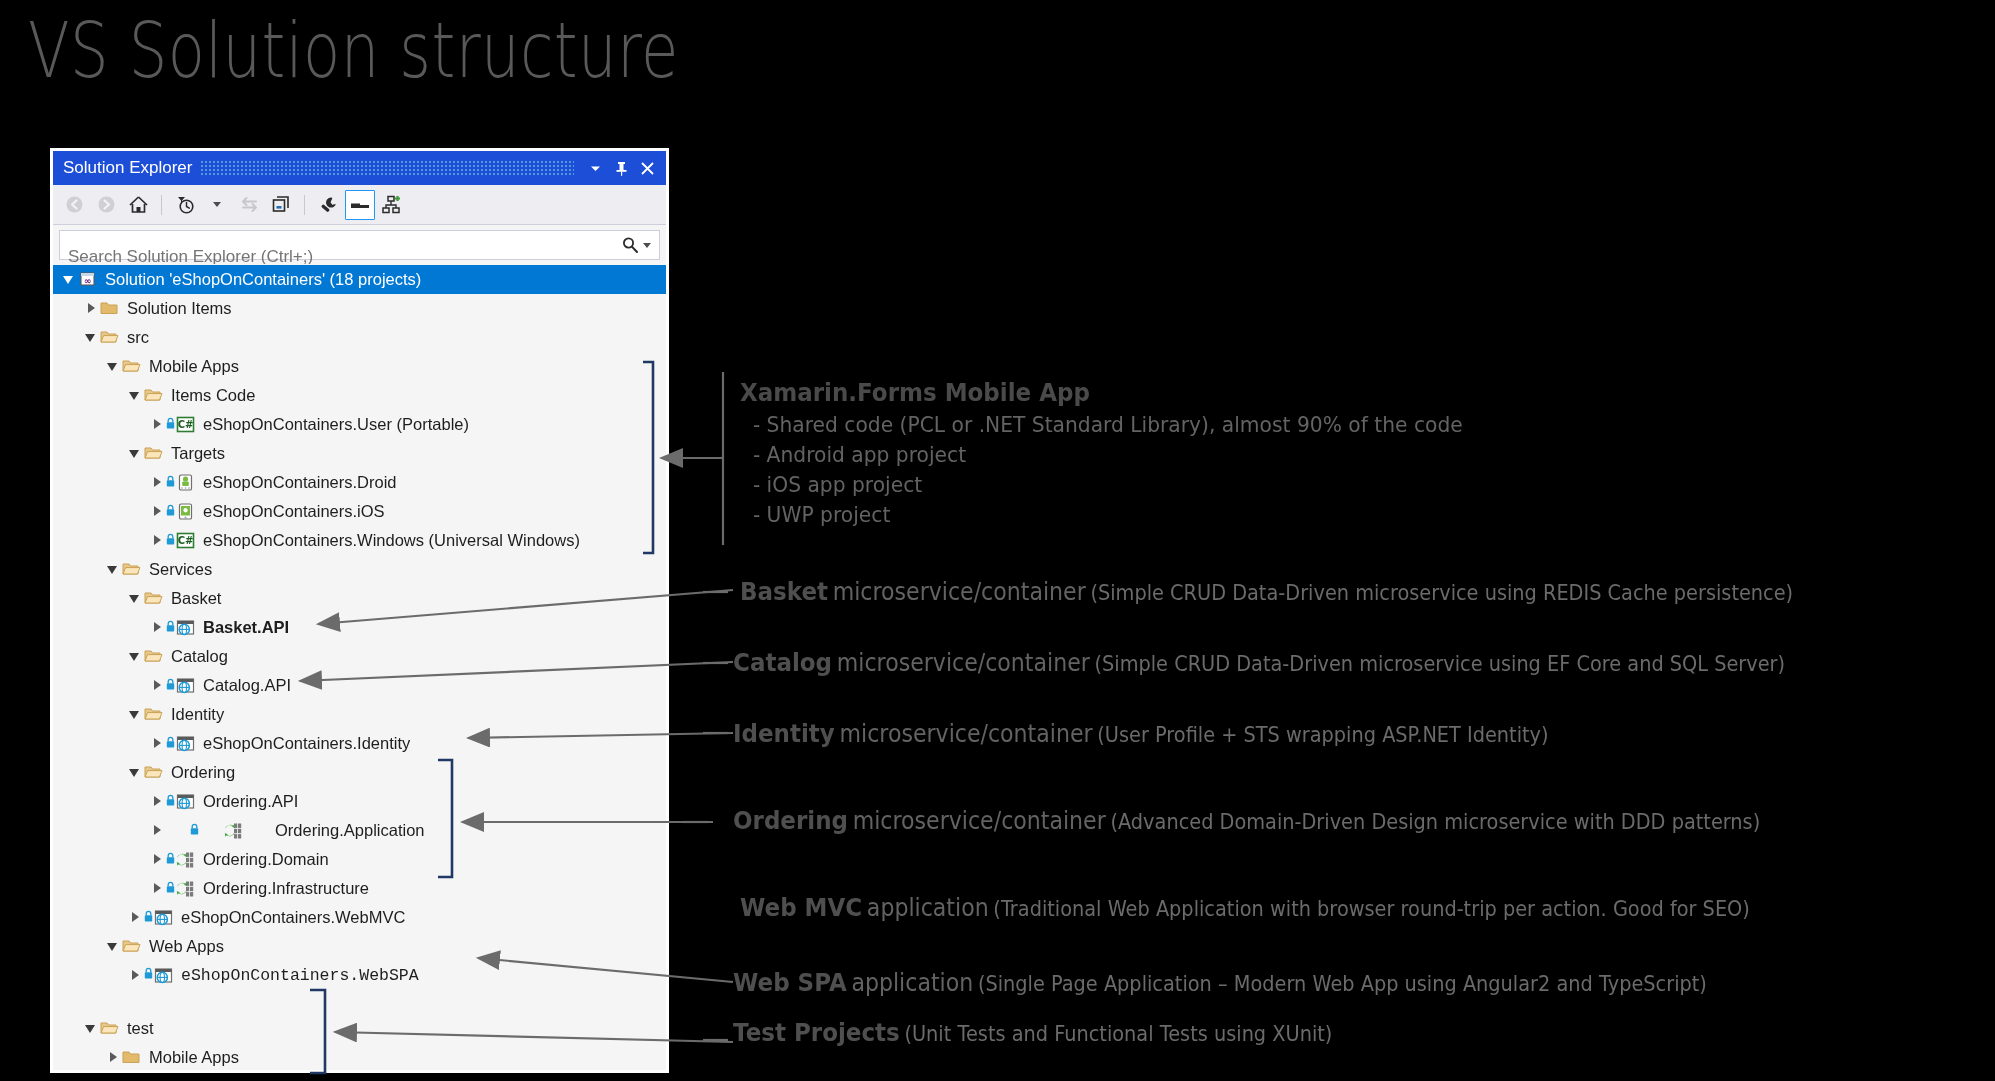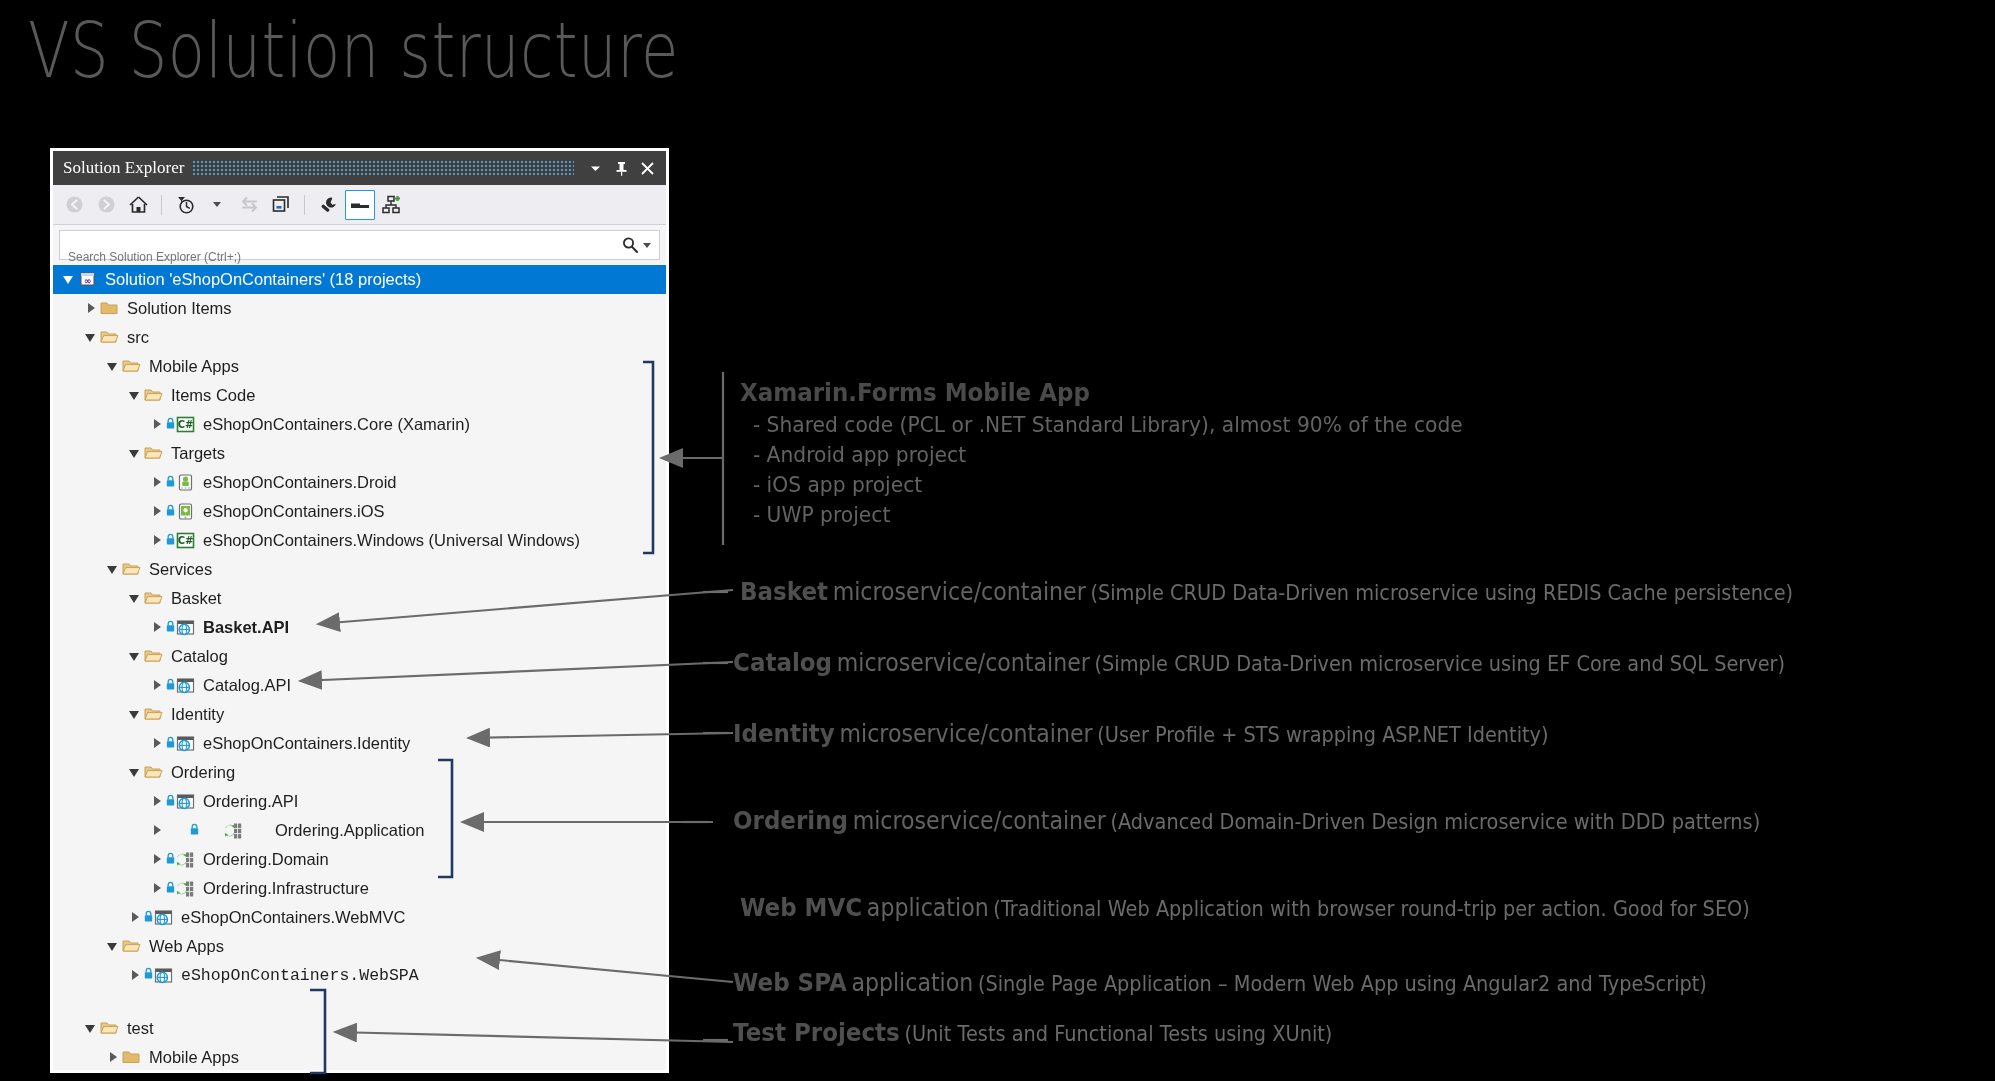--- a/index.html
+++ b/index.html
@@ -25,24 +25,23 @@
 
   
   #se-window {
     position: absolute; left: 50px; top: 148px;
     width: 619px; height: 925px;
     background: #f5f5f5;
     border: 3px solid #ffffff;
     display: flex; flex-direction: column;
   }
   #se-titlebar {
-    height: 34px; background: #404040; color: #ffffff;
+    height: 34px; background: #1d4ed8; color: #ffffff;
     display: flex; align-items: center; padding: 0 6px 0 10px;
     flex: none;
-    font-family: Liberation Serif, serif;
   }
   #se-title-text { font-size: 17px; white-space: nowrap; }
   #se-title-dots {
     flex: 1; height: 14px; margin: 0 8px;
     background-image: radial-gradient(#5aa9de 35%, transparent 38%);
     background-size: 4px 4px; background-position: 0 3px;
     opacity: .85;
   }
   .tb-ctl {
     width: 26px; height: 26px; display: flex;
@@ -68,21 +67,21 @@
   .caret-s { width: 0; height: 0; border-left: 4px solid transparent;
     border-right: 4px solid transparent; border-top: 5px solid #4d4d4d; }
 
   
   #se-search {
     margin: 5px 6px 4px 6px; height: 30px; background: #ffffff;
     border: 1px solid #cccedb; display: flex; align-items: center;
     padding: 0 4px 0 8px; flex: none;
   }
   #se-search-input {
-    flex: 1; border: none; outline: none; font-size: 12px;
+    flex: 1; border: none; outline: none; font-size: 17px;
     color: #6d6d6d; font-family: "Liberation Sans", sans-serif;
     background: transparent;
     margin-top: 24px;
   }
 
   
   #se-tree {
     flex: 1; background: #f5f5f5; overflow: hidden;
     padding-top: 1px; position: relative;
   }
@@ -295,21 +294,21 @@
           <span class="lock"><svg width="9" height="13" viewBox="0 0 9 13">
               <path d="M2.2 5.5 V3.6 a2.3 2.3 0 0 1 4.6 0 V5.5" fill="none" stroke="#1e9ad6" stroke-width="1.3"></path>
               <rect x="0.8" y="5.3" width="7.4" height="6.3" rx="0.8" fill="#1e9ad6"></rect>
             </svg></span>
           <span class="ico">
             <svg width="19" height="17" viewBox="0 0 19 17">
               <rect x="1.5" y="1.5" width="16" height="14" fill="#ffffff" stroke="#2f7d32" stroke-width="1.6"></rect>
               <text x="9.5" y="12.4" font-size="10" font-weight="bold" fill="#1b5e20" text-anchor="middle" font-family="DejaVu Sans, sans-serif">C#</text>
             </svg>
           </span>
-          <span class="lbl">eShopOnContainers.Core (Xamarin)</span>
+          <span class="lbl">eShopOnContainers.User (Portable)</span>
         </div>
         <div class="row" style="padding-left: 74px;">
           <span class="twisty expanded"></span>
           <span class="ico">
             <svg width="19" height="15" viewBox="0 0 19 15">
               <path d="M1 3 L7 3 L8.5 5 L16 5 L16 13 L1 13 Z" fill="#e8c88a" stroke="#c9a255" stroke-width="1"></path>
               <path d="M1 13 L3.6 6.6 L18 6.6 L15.4 13 Z" fill="#fbe6bc" stroke="#c9a255" stroke-width="1"></path>
             </svg>
           </span>
           <span class="lbl">Targets</span>

